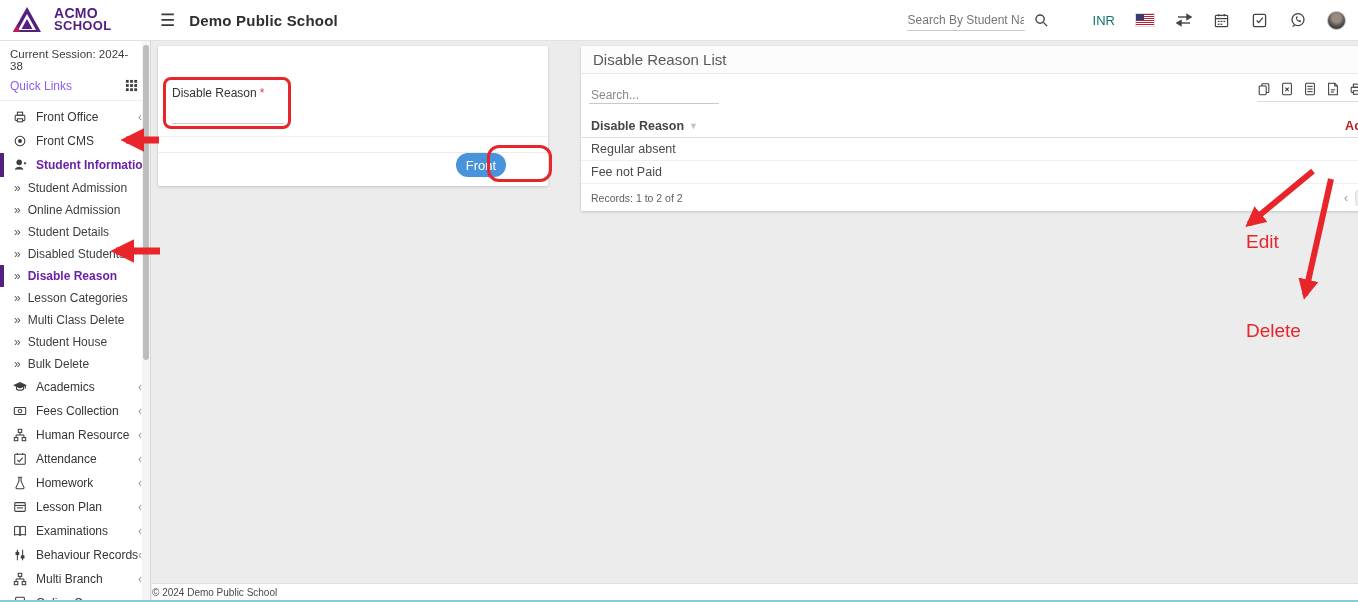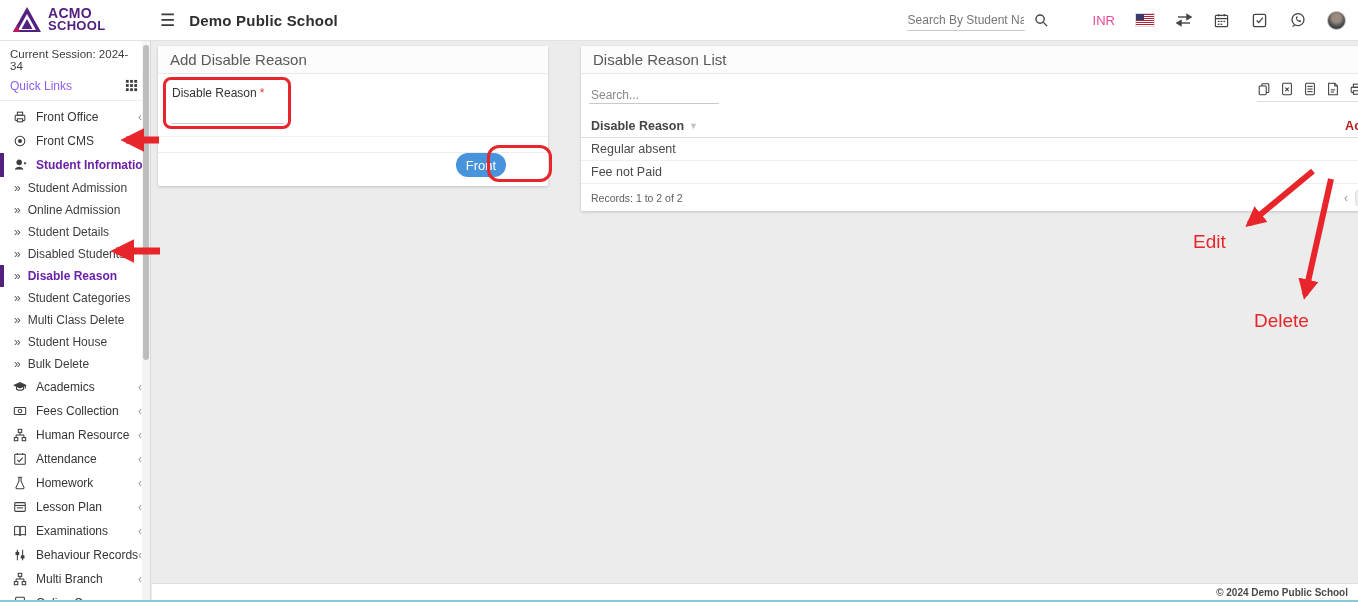--- a/index.html
+++ b/index.html
@@ -3,34 +3,34 @@
 <meta charset="utf-8">
 <style>
   html,body{margin:0;padding:0;background:#d8d8d8;}
   *{box-sizing:border-box;}
   .screen{position:relative;width:1358px;height:602px;background:#ececec;overflow:hidden;
     font-family:"Liberation Sans",sans-serif;color:#333;}
 
   
   .topbar{position:absolute;top:0;left:0;width:1358px;height:41px;background:#fff;
     border-bottom:1px solid #e2e2e2;display:flex;align-items:center;z-index:6;}
-  .logo-wrap{width:152px;display:flex;align-items:center;padding-left:12px;gap:6px;flex:0 0 auto;}
+  .logo-wrap{width:152px;display:flex;align-items:center;padding-left:12px;gap:12px;flex:0 0 auto;}
   .logo-mark{width:30px;height:28px;flex:0 0 auto;}
   .logo-text{line-height:0.95;font-weight:bold;color:#53207f;letter-spacing:.3px;}
   .logo-line1{font-size:14px;}
   .logo-line2{font-size:13px;}
   .hamburger{font-size:17px;color:#3a3a3a;margin:0 14px 0 8px;cursor:pointer;}
   .page-title{font-size:15px;font-weight:bold;color:#2f2f2f;letter-spacing:.2px;}
   .topbar-right{margin-left:auto;display:flex;align-items:center;gap:21px;padding-right:12px;}
   .search-box{display:flex;align-items:center;gap:8px;}
   .search-input{width:118px;border:none;border-bottom:1px solid #c9c9c9;font-size:12px;
     font-family:"Liberation Sans",sans-serif;color:#555;outline:none;background:transparent;padding:3px 1px;}
   .search-input::placeholder{color:#767676;}
   .tb-icon{width:17px;height:17px;display:inline-flex;align-items:center;justify-content:center;cursor:pointer;}
-  .currency{font-size:13px;color:#ec4899;cursor:pointer;padding-left:22px;}
+  .currency{font-size:13px;color:#0f766e;cursor:pointer;padding-left:22px;}
   .flag{width:18px;height:12px;cursor:pointer;position:relative;
     background:linear-gradient(#b22234 0 8.3%,#fff 8.3% 16.6%,#b22234 16.6% 25%,#fff 25% 33.3%,#b22234 33.3% 41.6%,#fff 41.6% 50%,#b22234 50% 58.3%,#fff 58.3% 66.6%,#b22234 66.6% 75%,#fff 75% 83.3%,#b22234 83.3% 91.6%,#fff 91.6% 100%);
     box-shadow:0 0 0 1px #ddd;}
   .flag::after{content:"";position:absolute;left:0;top:0;width:8px;height:6px;background:#3c3b6e;}
   .avatar{width:19px;height:19px;border-radius:50%;cursor:pointer;
     background:radial-gradient(circle at 50% 35%,#9a8c80 0 30%,#4a4a4a 62%,#2e2e2e 100%);border:1px solid #bbb;}
 
   
   .sidebar{position:absolute;top:41px;left:0;width:151px;height:561px;background:#fff;
     border-right:1px solid #d9d9d9;z-index:4;overflow:hidden;}
@@ -90,32 +90,32 @@
   .act-del{font-size:10px;color:#2f2f2f;cursor:pointer;font-weight:bold;}
   .list-footer{position:absolute;left:0;bottom:0;width:100%;height:27px;display:flex;align-items:center;padding:0 10px;margin-top:15px;}
   .records-text{font-size:10.5px;color:#5f5f5f;}
   .pagination{margin-left:auto;display:flex;align-items:center;gap:7px;}
   .pg-prev,.pg-next{color:#9b9b9b;font-size:12px;cursor:pointer;}
   .pg-current{background:#ededed;border:1px solid #e0e0e0;border-radius:3px;color:#d08a2e;
     font-size:11px;padding:1px 6px;cursor:pointer;}
 
   
   .footer{position:absolute;left:152px;bottom:2px;width:1206px;height:17px;background:#fff;
-    border-top:1px solid #e0e0e0;display:flex;align-items:center;justify-content:flex-end;padding-right:10px;font-weight:bold;}
+    border-top:1px solid #e0e0e0;display:flex;align-items:center;padding-right:10px;}
   .copyright{font-size:10px;color:#4a4a4a;}
   .bottom-line{position:absolute;left:0;bottom:0;width:1358px;height:2px;background:#86ccd4;z-index:9;}
 
   
   .ann-svg{position:absolute;left:0;top:0;width:1358px;height:602px;z-index:8;pointer-events:none;}
   .ann-box{position:absolute;border:3px solid #e8252a;z-index:8;pointer-events:none;}
   .ann-box-field{left:163px;top:77px;width:128px;height:52px;border-radius:8px;}
   .ann-box-save{left:487px;top:145px;width:65px;height:37px;border-radius:12px;}
   .ann-label{position:absolute;color:#e8252a;font-size:19px;z-index:8;pointer-events:none;}
-  .ann-edit{left:1193px;top:231px;}
-  .ann-delete{left:1246px;top:310px;margin-left:8px;}
+  .ann-edit{left:1246px;top:231px;}
+  .ann-delete{left:1246px;top:320px;}
 </style>
 </head>
 <body>
 
 <div class="screen">
 
   <div class="topbar">
     <div class="logo-wrap">
       <svg class="logo-mark" viewBox="0 0 30 28">
         <polygon points="15,1 29,26 1,26" fill="#53207f"></polygon>
@@ -174,21 +174,21 @@
             <circle cx="8" cy="7.6" r="6"></circle>
             <path d="M3.5 12.5 L2.2 15 L5.2 14" fill="#444" stroke="none"></path>
             <path d="M5.8 5.2 q0 4 4.6 5 l0.8-1.4 -1.6-0.9 -0.8 0.7 q-1.6-1-2-2.4 l0.9-0.5 -0.6-1.7 z" fill="#444" stroke="none"></path>
           </svg>
       </span>
       <span class="avatar"></span>
     </div>
   </div>
 
   <div class="sidebar">
-    <div class="sb-session">Current Session: 2024-34</div>
+    <div class="sb-session">Current Session: 2024-38</div>
     <div class="sb-quicklinks">
       <span class="ql-label">Quick Links</span>
       <span class="tb-icon">
         <svg viewBox="0 0 14 14" width="13" height="13" fill="#3a3a3a">
             <rect x="1" y="1" width="3" height="3"></rect>
             <rect x="5.5" y="1" width="3" height="3"></rect>
             <rect x="10" y="1" width="3" height="3"></rect>
             <rect x="1" y="5.5" width="3" height="3"></rect>
             <rect x="5.5" y="5.5" width="3" height="3"></rect>
             <rect x="10" y="5.5" width="3" height="3"></rect>
@@ -248,21 +248,21 @@
           <span class="sb-bullet">»</span>
           <span class="sb-label">Disabled Students</span>
         </div>
         <div class="sb-item sub active">
           <span class="active-bar"></span>
           <span class="sb-bullet">»</span>
           <span class="sb-label">Disable Reason</span>
         </div>
         <div class="sb-item sub">
           <span class="sb-bullet">»</span>
-          <span class="sb-label">Student Categories</span>
+          <span class="sb-label">Lesson Categories</span>
         </div>
         <div class="sb-item sub">
           <span class="sb-bullet">»</span>
           <span class="sb-label">Multi Class Delete</span>
         </div>
         <div class="sb-item sub">
           <span class="sb-bullet">»</span>
           <span class="sb-label">Student House</span>
         </div>
         <div class="sb-item sub">
@@ -386,23 +386,20 @@
           <span class="sb-chevron">‹</span>
         </div>
       </div>
     <div class="sb-scrolltrack"></div>
     <div class="sb-scrollthumb"></div>
   </div>
 
   <div class="main">
 
     <div class="card card-add">
-      <div class="card-header">
-        <span class="card-title">Add Disable Reason</span>
-      </div>
       <div class="field-label">
         <span>Disable Reason</span><span class="req">*</span>
       </div>
       <input class="reason-input" value="" style="">
       <div class="add-divider"></div>
       <div class="card-add-footer"></div>
       <button class="save-btn">Front</button>
     </div>
 
     <div class="card card-list">

